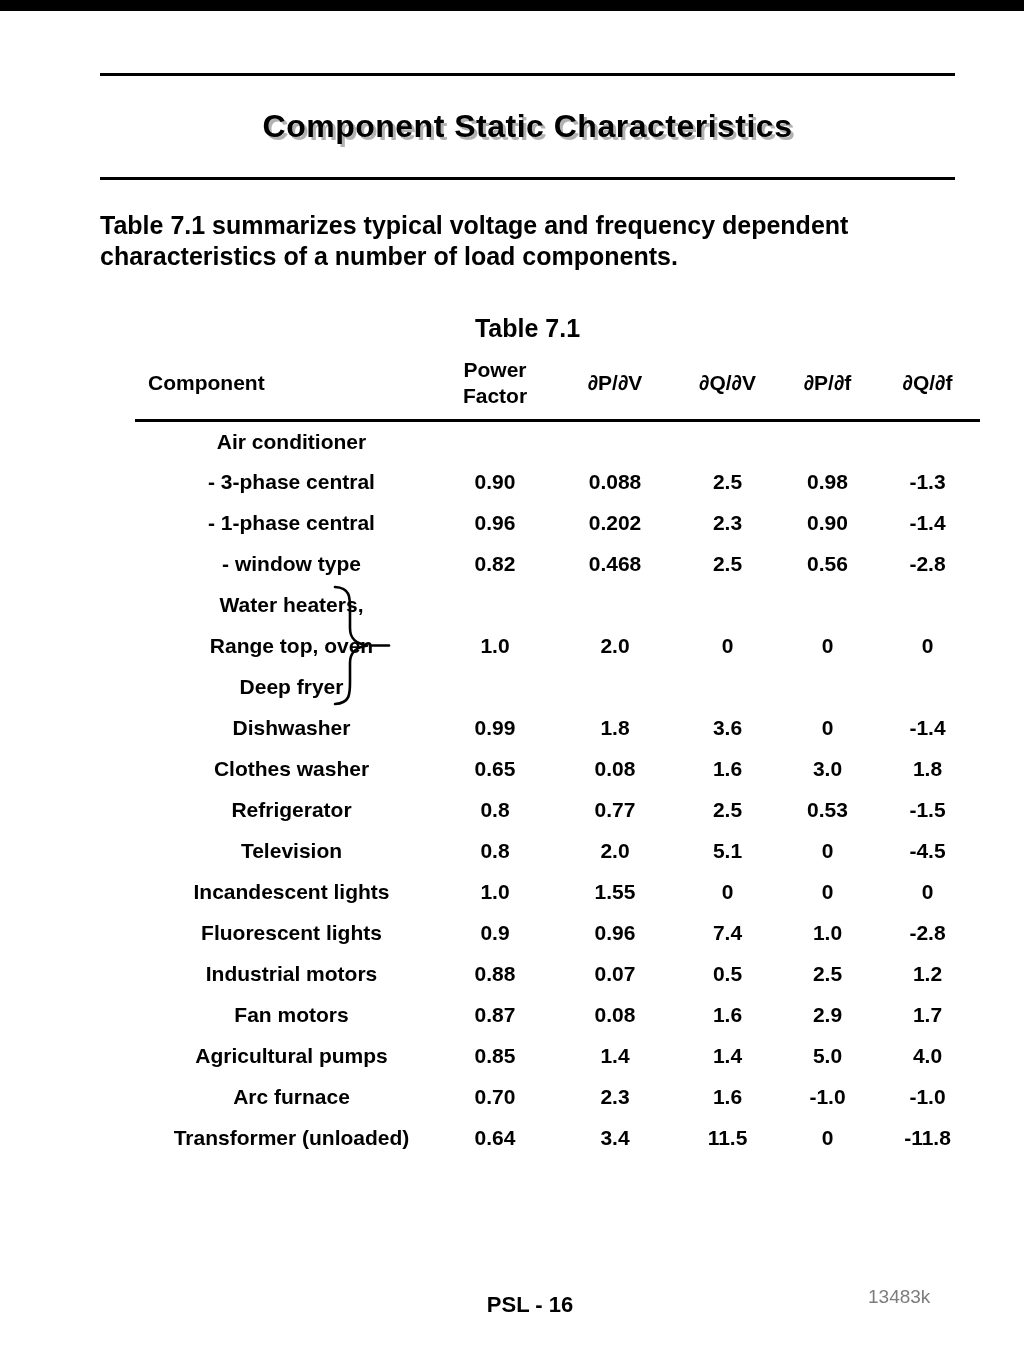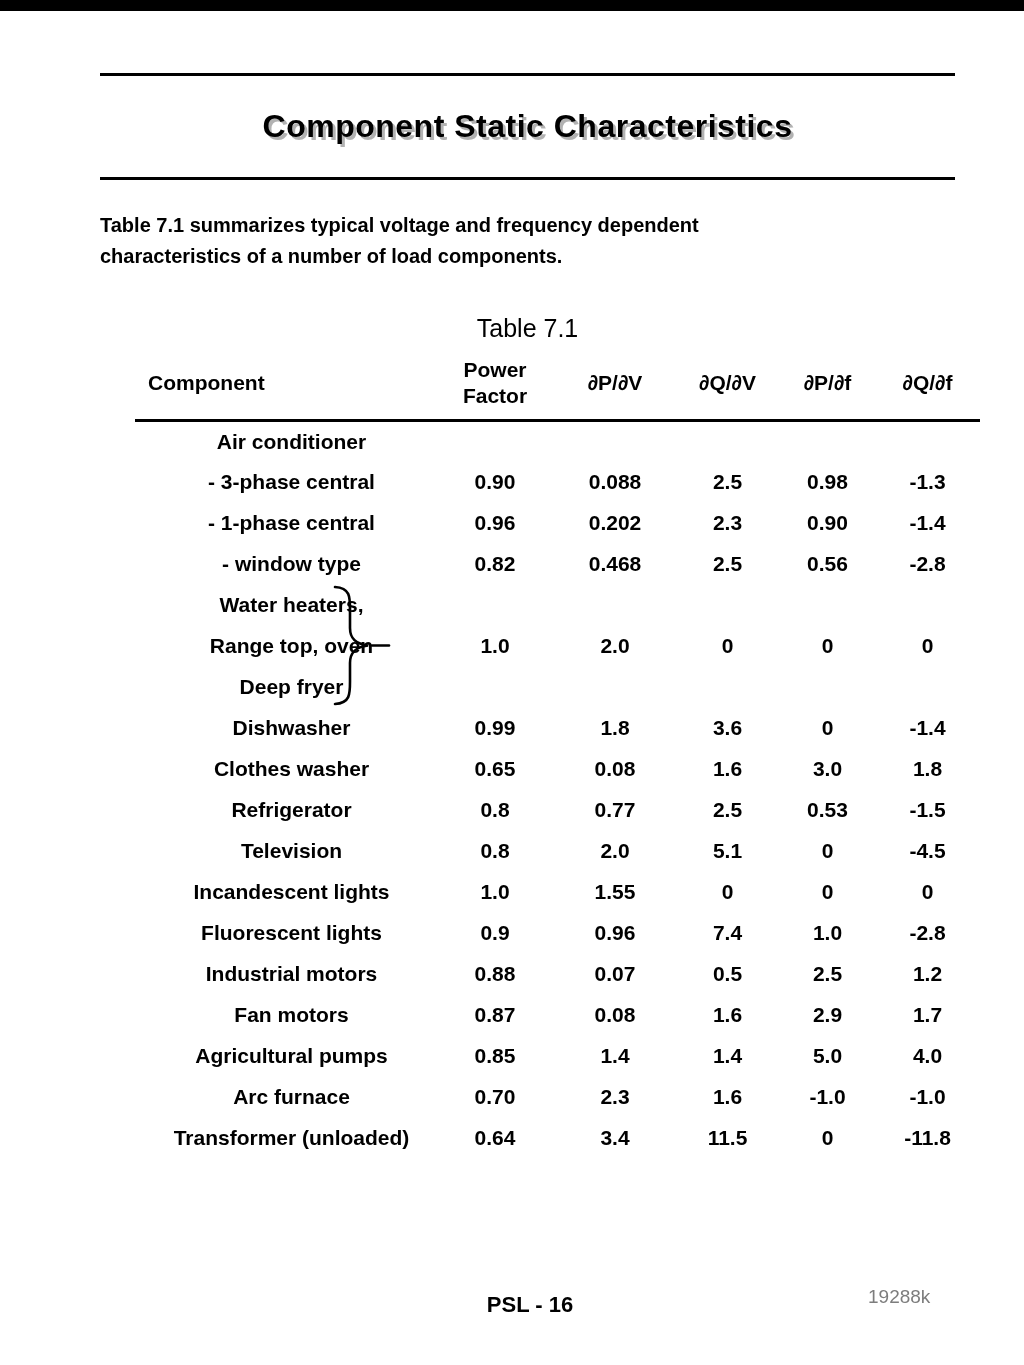--- a/index.html
+++ b/index.html
@@ -30,31 +30,31 @@
     text-align: center;
     font-size: 32px;
     font-weight: bold;
     padding: 32px 0 32px 0;
     letter-spacing: 0.5px;
     text-shadow: 3px 3px 0 rgba(0,0,0,0.30);
   }
   .intro {
     margin: 30px 0 0 100px;
     width: 830px;
-    font-size: 20px;
+    font-size: 25px;
     font-weight: bold;
     line-height: 31px;
   }
   .table-caption {
     width: 855px;
     margin-left: 100px;
     margin-top: 42px;
     text-align: center;
     font-size: 25px;
-    font-weight: normal;
+    font-weight: bold;
   }
   .table-section {
     position: relative;
     margin-left: 135px;
     margin-top: 14px;
     width: 845px;
   }
   table {
     border-collapse: collapse;
     table-layout: fixed;
@@ -294,13 +294,13 @@
       </tbody>
   </table>
 
   <svg class="group-brace" viewBox="0 0 62 123" xmlns="http://www.w3.org/2000/svg">
     <path d="M2,3 C18,4 17,14 17,28 L17,44 C17,55 23,60 35,61.5 C23,63 17,68 17,79 L17,95 C17,109 18,119 2,120" fill="none" stroke="#000" stroke-width="2.6" stroke-linecap="round"></path>
     <line x1="39" y1="61.5" x2="56" y2="61.5" stroke="#000" stroke-width="2.6" stroke-linecap="round"></line>
   </svg>
 </div>
 
 <div class="footer-center">PSL - 16</div>
-<div class="footer-right">19288k</div>
+<div class="footer-right">13483k</div>
 
 </body></html>

